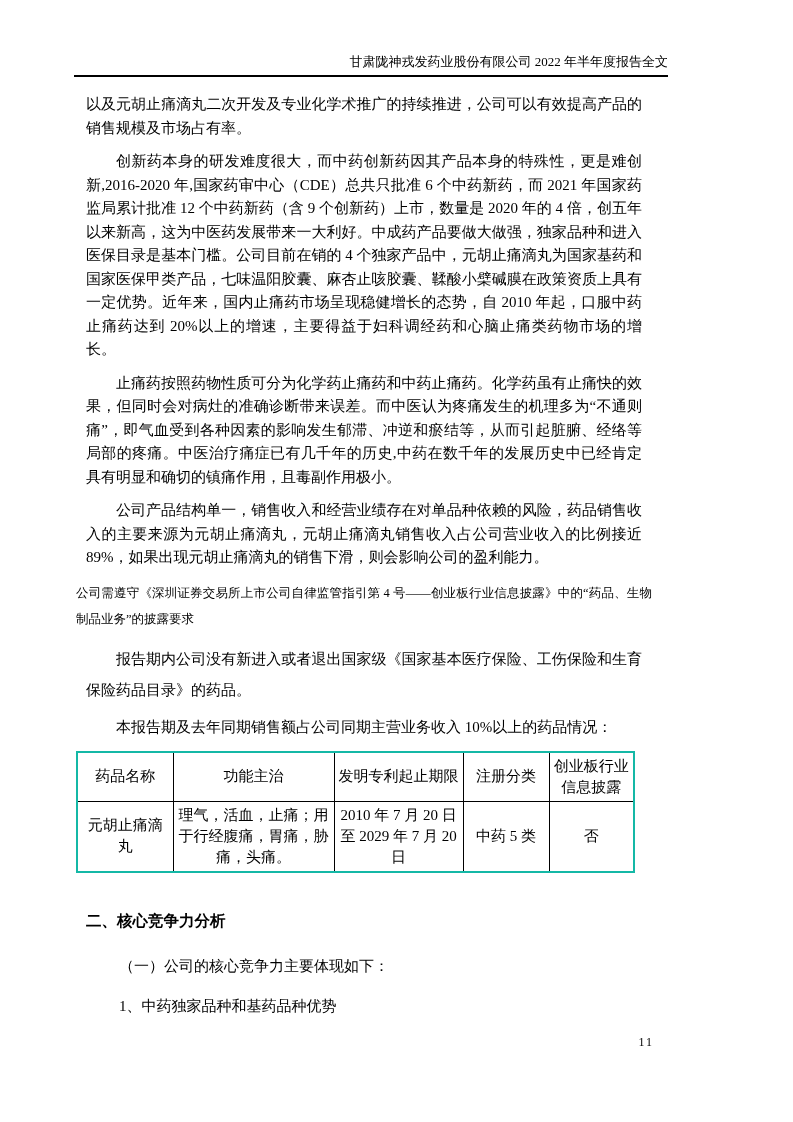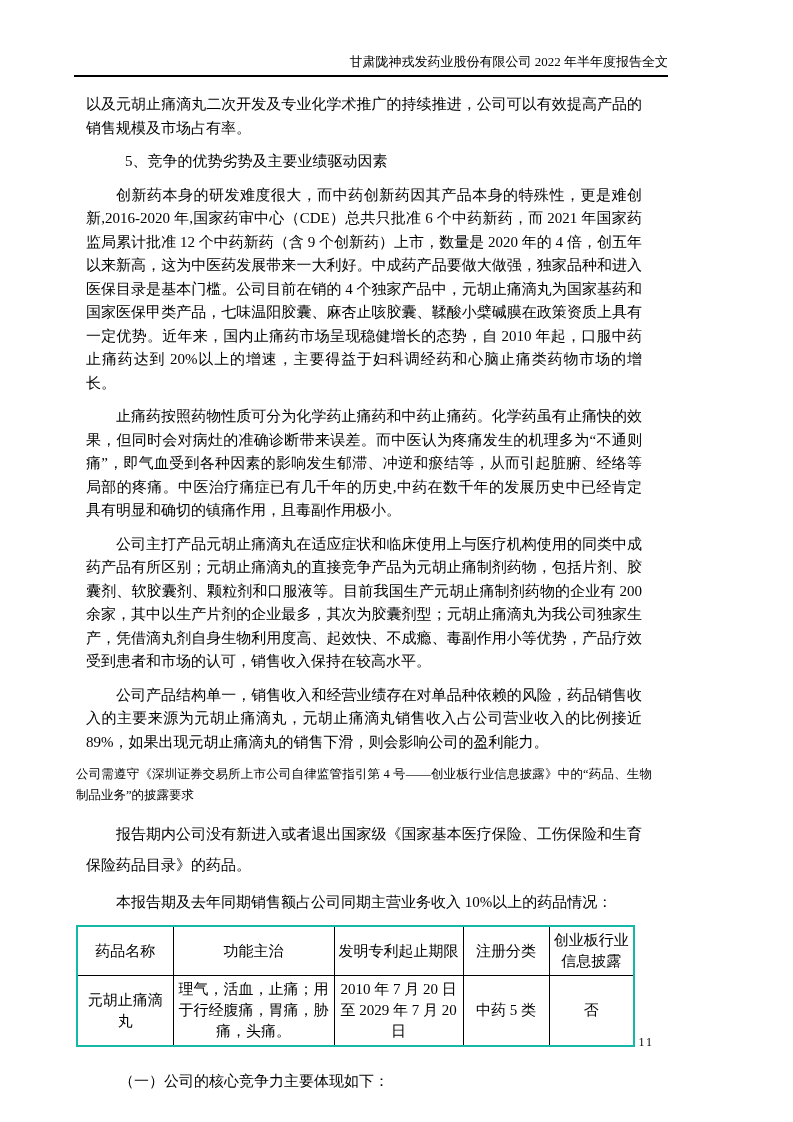--- a/index.html
+++ b/index.html
@@ -31,21 +31,21 @@
     text-align: justify;
     margin: 10px;
   }
   .indent { text-indent: 2em; }
   .p-carryover { margin-top: 16px; }
   .h5-line { margin-top: 9px; text-indent: 2.6em; }
   .p-innovation { margin-top: 8px; }
   .p-disclosure {
     margin-top: 2px;
     font-size: 12.5px;
-    line-height: 21px;
+    line-height: 26px;
     text-align: justify;
   }
   .p-catalog {
     margin-top: 7px;
     line-height: 31px;
   }
   .p-table-intro { margin-top: 10px; }
   .drug-table {
     margin-top: 11px;
     border-collapse: collapse;
@@ -96,27 +96,25 @@
 <div class="page">
 
   <div class="doc-header">
     <span>甘肃陇神戎发药业股份有限公司 2022 年半年度报告全文</span>
   </div>
 
   <div class="content">
 
     <p class="para p-carryover">以及元胡止痛滴丸二次开发及专业化学术推广的持续推进，公司可以有效提高产品的销售规模及市场占有率。</p>
 
-    <p class="para h5-line">5、竞争的优势劣势及主要业绩驱动因素</p>
 
     <p class="para indent p-innovation">创新药本身的研发难度很大，而中药创新药因其产品本身的特殊性，更是难创新,2016-2020 年,国家药审中心（CDE）总共只批准 6 个中药新药，而 2021 年国家药监局累计批准 12 个中药新药（含 9 个创新药）上市，数量是 2020 年的 4 倍，创五年以来新高，这为中医药发展带来一大利好。中成药产品要做大做强，独家品种和进入医保目录是基本门槛。公司目前在销的 4 个独家产品中，元胡止痛滴丸为国家基药和国家医保甲类产品，七味温阳胶囊、麻杏止咳胶囊、鞣酸小檗碱膜在政策资质上具有一定优势。近年来，国内止痛药市场呈现稳健增长的态势，自 2010 年起，口服中药止痛药达到 20%以上的增速，主要得益于妇科调经药和心脑止痛类药物市场的增长。</p>
 
     <p class="para indent">止痛药按照药物性质可分为化学药止痛药和中药止痛药。化学药虽有止痛快的效果，但同时会对病灶的准确诊断带来误差。而中医认为疼痛发生的机理多为“不通则痛”，即气血受到各种因素的影响发生郁滞、冲逆和瘀结等，从而引起脏腑、经络等局部的疼痛。中医治疗痛症已有几千年的历史,中药在数千年的发展历史中已经肯定具有明显和确切的镇痛作用，且毒副作用极小。</p>
 
-    <p class="para indent">公司主打产品元胡止痛滴丸在适应症状和临床使用上与医疗机构使用的同类中成药产品有所区别；元胡止痛滴丸的直接竞争产品为元胡止痛制剂药物，包括片剂、胶囊剂、软胶囊剂、颗粒剂和口服液等。目前我国生产元胡止痛制剂药物的企业有 200 余家，其中以生产片剂的企业最多，其次为胶囊剂型；元胡止痛滴丸为我公司独家生产，凭借滴丸剂自身生物利用度高、起效快、不成瘾、毒副作用小等优势，产品疗效受到患者和市场的认可，销售收入保持在较高水平。</p>
 
     <p class="para indent">公司产品结构单一，销售收入和经营业绩存在对单品种依赖的风险，药品销售收入的主要来源为元胡止痛滴丸，元胡止痛滴丸销售收入占公司营业收入的比例接近 89%，如果出现元胡止痛滴丸的销售下滑，则会影响公司的盈利能力。</p>
 
     <p class="p-disclosure">公司需遵守《深圳证券交易所上市公司自律监管指引第 4 号——创业板行业信息披露》中的“药品、生物制品业务”的披露要求</p>
 
     <p class="para indent p-catalog">报告期内公司没有新进入或者退出国家级《国家基本医疗保险、工伤保险和生育保险药品目录》的药品。</p>
 
     <p class="para indent p-table-intro">本报告期及去年同期销售额占公司同期主营业务收入 10%以上的药品情况：</p>
 
     <table class="drug-table">
@@ -140,22 +138,23 @@
         <tr>
           <td>元胡止痛滴丸</td>
           <td class="cell-indication">理气，活血，止痛；用于行经腹痛，胃痛，胁痛，头痛。</td>
           <td>2010 年 7 月 20 日至 2029 年 7 月 20 日</td>
           <td>中药 5 类</td>
           <td>否</td>
         </tr>
       </tbody>
     </table>
 
+    <p class="para section-heading">二、核心竞争力分析</p>
+
     <p class="para sub-heading-1">（一）公司的核心竞争力主要体现如下：</p>
 
-    <p class="para section-heading">二、核心竞争力分析</p>
-
+    <p class="para sub-heading-2">1、中药独家品种和基药品种优势</p>
 
   </div>
 
   <div class="page-number">11</div>
 
 </div>
 
 </body></html>

